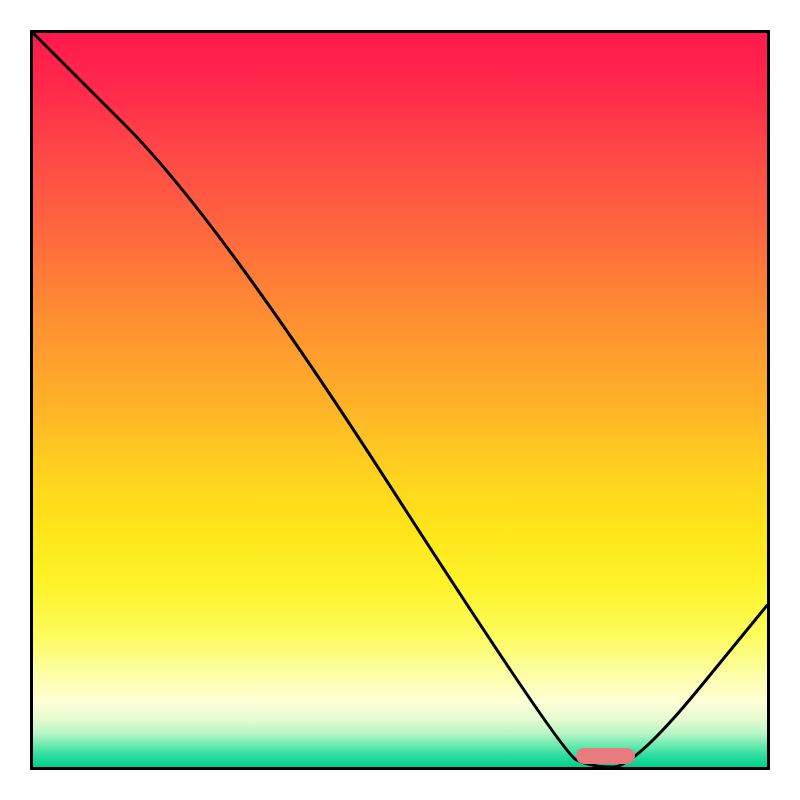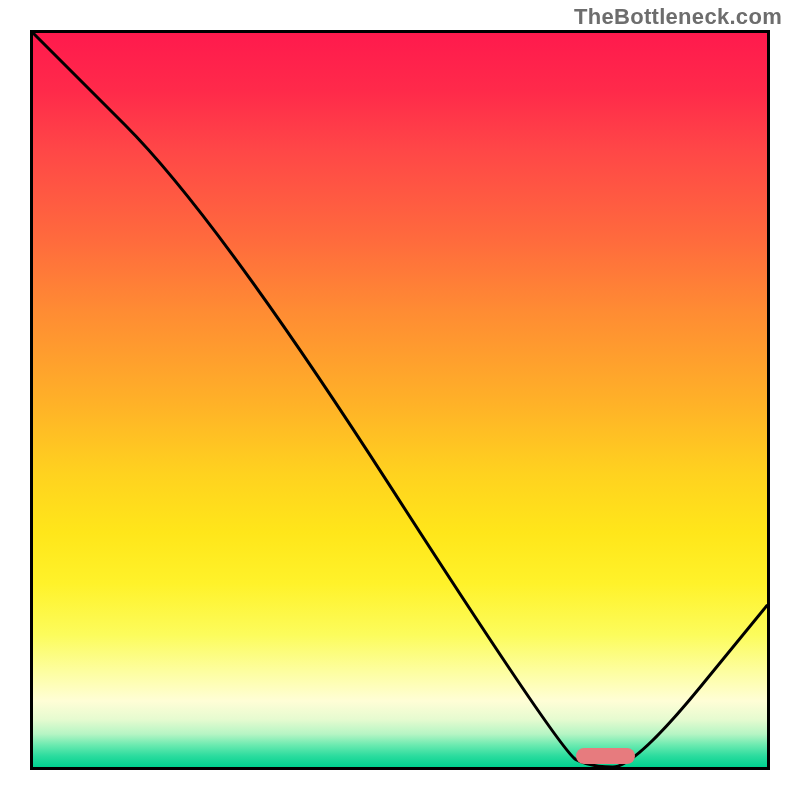--- a/index.html
+++ b/index.html
@@ -69,21 +69,20 @@
   .marker {
     position: absolute;
     background: #e77b7e;
     border-radius: 10px;
   }
 </style>
 </head>
 <body>
 
 <div class="container">
-  <div class="watermark">TheBottleneck.com</div>
 
   <div class="plot-frame">
     <div class="gradient"></div>
 
     <svg class="curve" viewBox="0 0 734 734" preserveAspectRatio="none">
       <path fill="none" stroke="#000" stroke-width="3" stroke-linejoin="round" stroke-linecap="round" d="M 0.0 0.0 Q 0.0 0.0 91.8 91.8 Q 183.5 183.5 356.0 451.4 Q 528.5 719.3 543.1 726.7 Q 557.8 734.0 579.9 734.0 Q 601.9 734.0 667.9 653.3 T 734.0 572.5 "></path>
     </svg>
 
     <div class="marker" style="left: 543.16px; width: 58.72px; top: 714.99px; height: 16px;"></div>
   </div>

